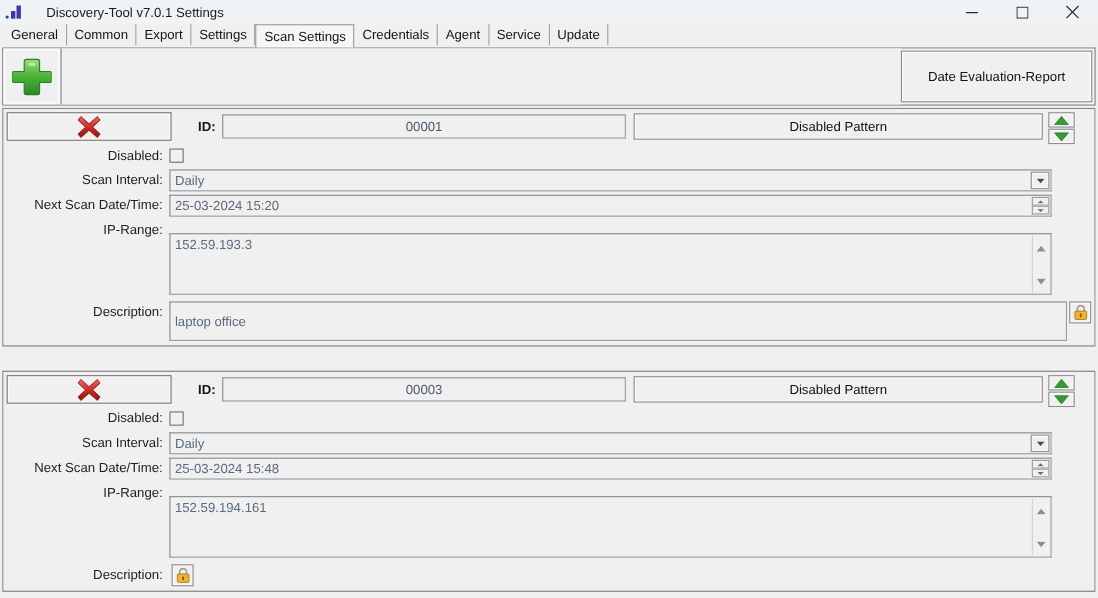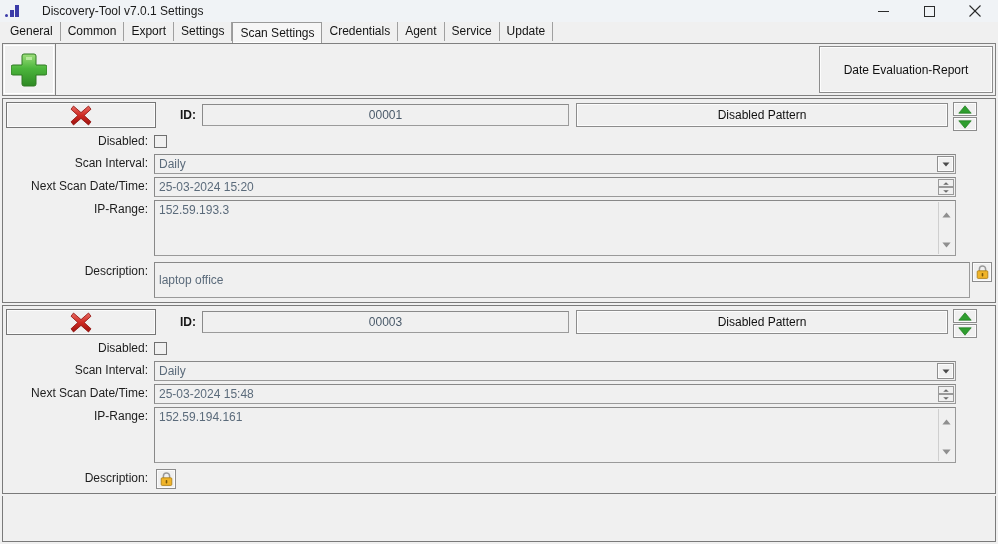--- a/index.html
+++ b/index.html
@@ -150,20 +150,21 @@
   }
 
   
   .scan-list {
     flex: 1 1 auto;
     margin-top: 2px;
     display: flex;
     flex-direction: column;
     overflow: hidden;
     background: #f0f0f0;
+    gap: 20px;
   }
   .scan-panel {
     border: 1px solid #7a7a7a;
     background: #f0f0f0;
     margin-bottom: 2px;
     flex: 0 0 auto;
     position: relative;
     padding: 3px 0 4px 0;
   }
 
@@ -323,20 +324,21 @@
 
   .textarea-box {
     flex: 1 1 auto;
     margin-right: 39px;
     height: 56px;
     background: #f0f0f0;
     border: 1px solid #9a9a9a;
     border-top-color: #888;
     border-left-color: #888;
     position: relative;
+    margin-top: 12px;
   }
   .textarea-box .val {
     font-size: 12px;
     color: #5b6b7b;
     padding: 2px 0 0 4px;
   }
   .ta-scroll {
     position: absolute;
     right: 1px; top: 1px; bottom: 1px;
     width: 16px;

